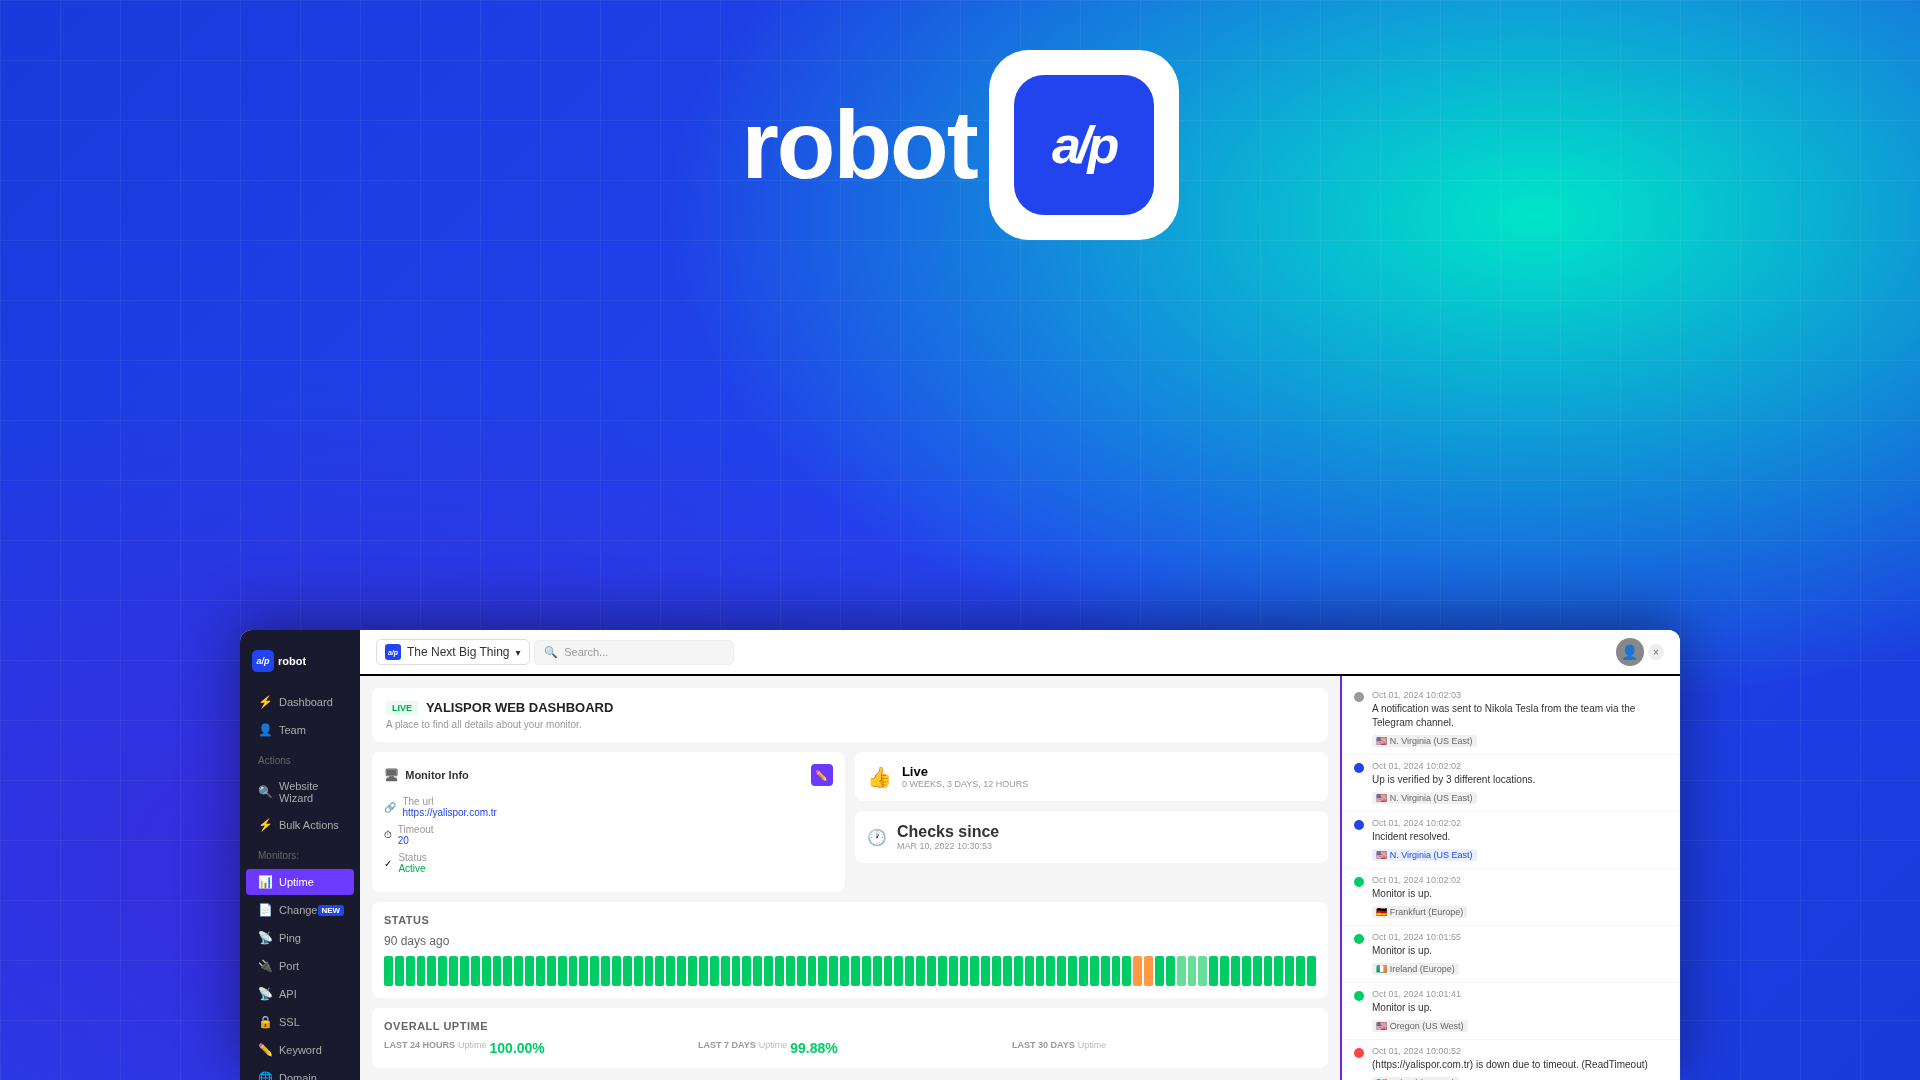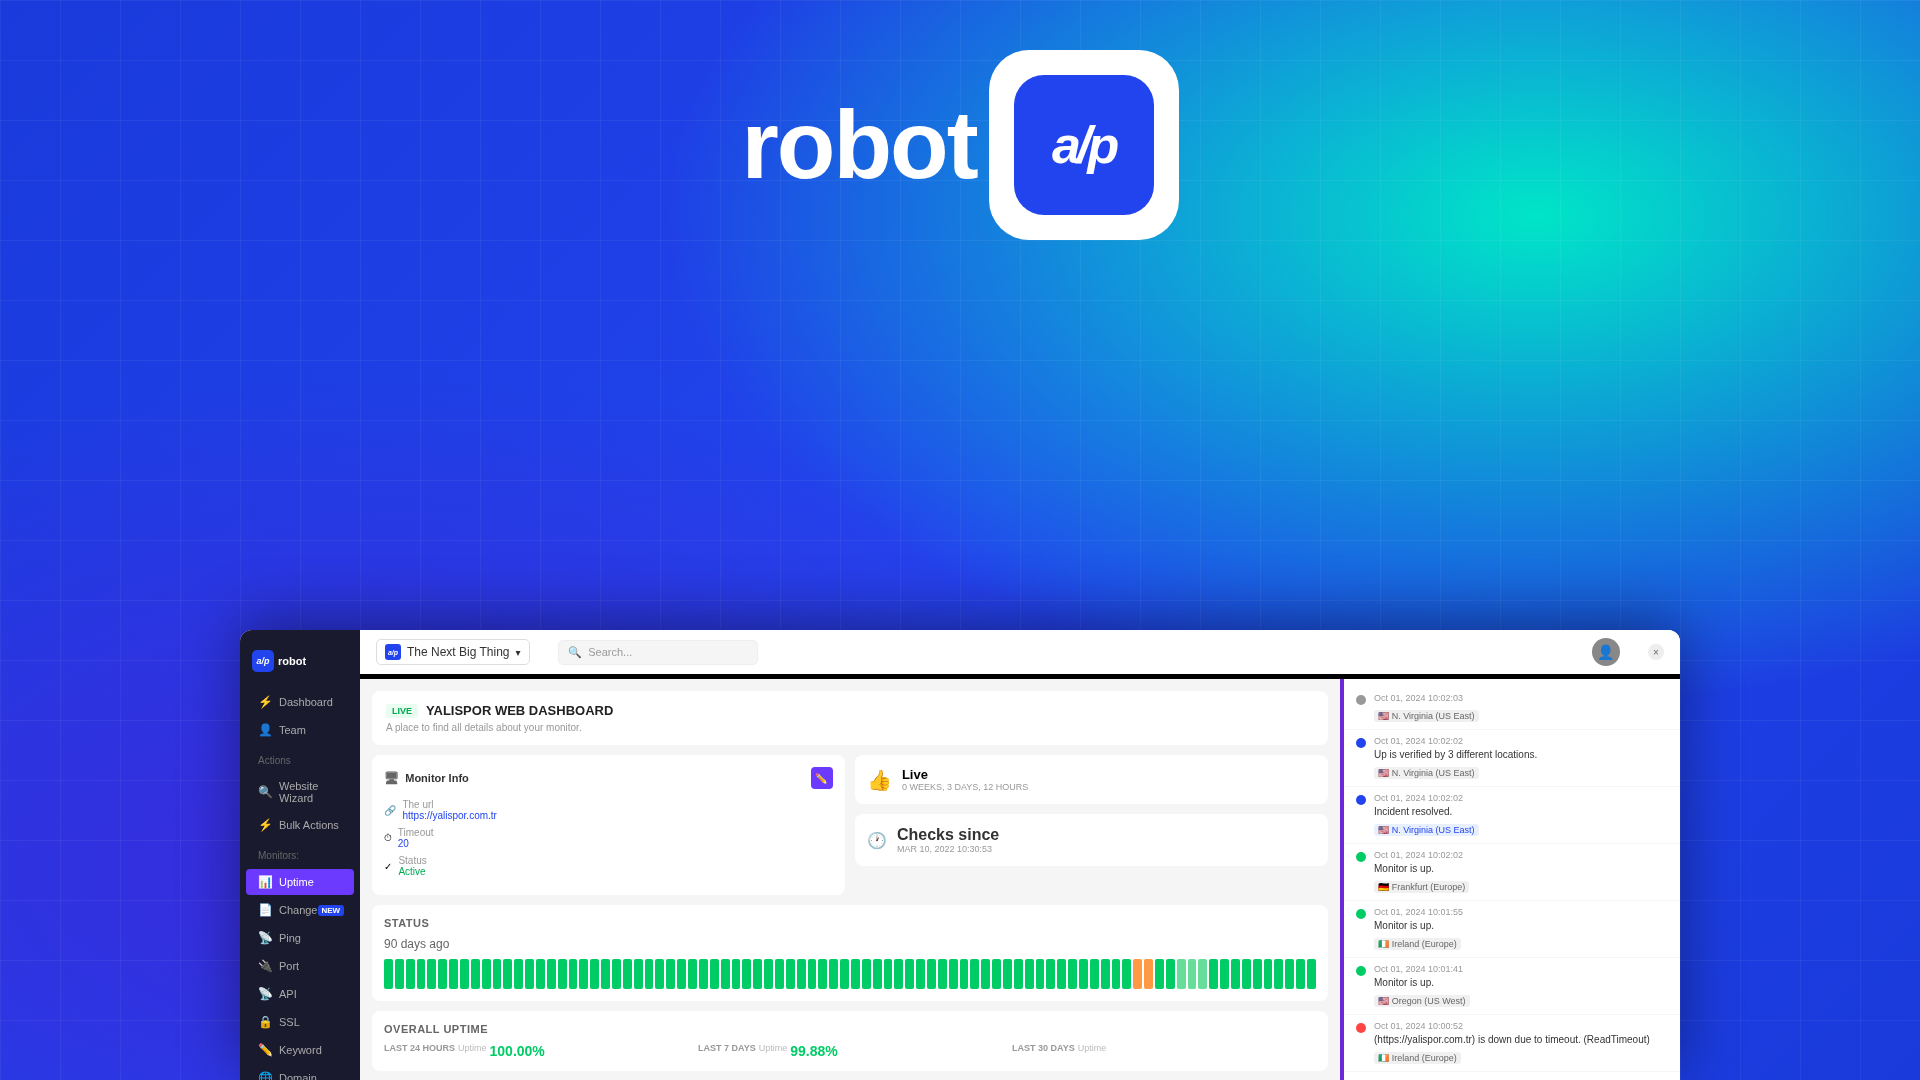--- a/index.html
+++ b/index.html
@@ -166,22 +166,22 @@
       flex-direction: column;
       overflow: hidden;
     }
 
     
     .topbar {
       background: white;
       padding: 8px 16px;
       display: flex;
       align-items: center;
-      gap: 28px;
-      border-bottom: 5px solid #000000;
+      gap: 4px;
+      border-bottom: 2px solid #000000;
       flex-shrink: 0;
     }
 
     .topbar-brand {
       display: flex;
       align-items: center;
       gap: 6px;
       font-size: 12px;
       color: #333;
       padding: 4px 8px;
@@ -417,21 +417,21 @@
     }
 
     .uptime-stat-label { font-size: 9px; color: #999; font-weight: 600; }
     .uptime-stat-sublabel { font-size: 9px; color: #bbb; }
     .uptime-stat-value { font-size: 14px; font-weight: 700; color: #00cc66; }
 
     
     .activity-panel {
       width: 340px;
       background: white;
-      border-left: 4px solid #6d28d9;
+      border-left: 2px solid #6d28d9;
       overflow-y: auto;
       flex-shrink: 0;
       padding: 8px 0;
     }
 
     .activity-item {
       display: flex;
       gap: 8px;
       padding: 6px 12px;
       border-bottom: 1px solid #f5f5f5;
@@ -798,20 +798,21 @@
           </div>
         </div>
 
       </div>
 
       <div class="activity-panel">
         <div class="activity-item">
           <div class="activity-dot gray"></div>
           <div class="activity-content">
             <div class="activity-time">Oct 01, 2024 10:02:03</div>
+            <div class="activity-text">A notification was sent to Nikola Tesla from the team via the Telegram channel.</div>
             <span class="flag-badge">🇺🇸 N. Virginia (US East)</span>
           </div>
         </div>
         <div class="activity-item">
           <div class="activity-dot blue"></div>
           <div class="activity-content">
             <div class="activity-time">Oct 01, 2024 10:02:02</div>
             <div class="activity-text">Up is verified by 3 different locations.</div>
             <span class="flag-badge">🇺🇸 N. Virginia (US East)</span>
           </div>

